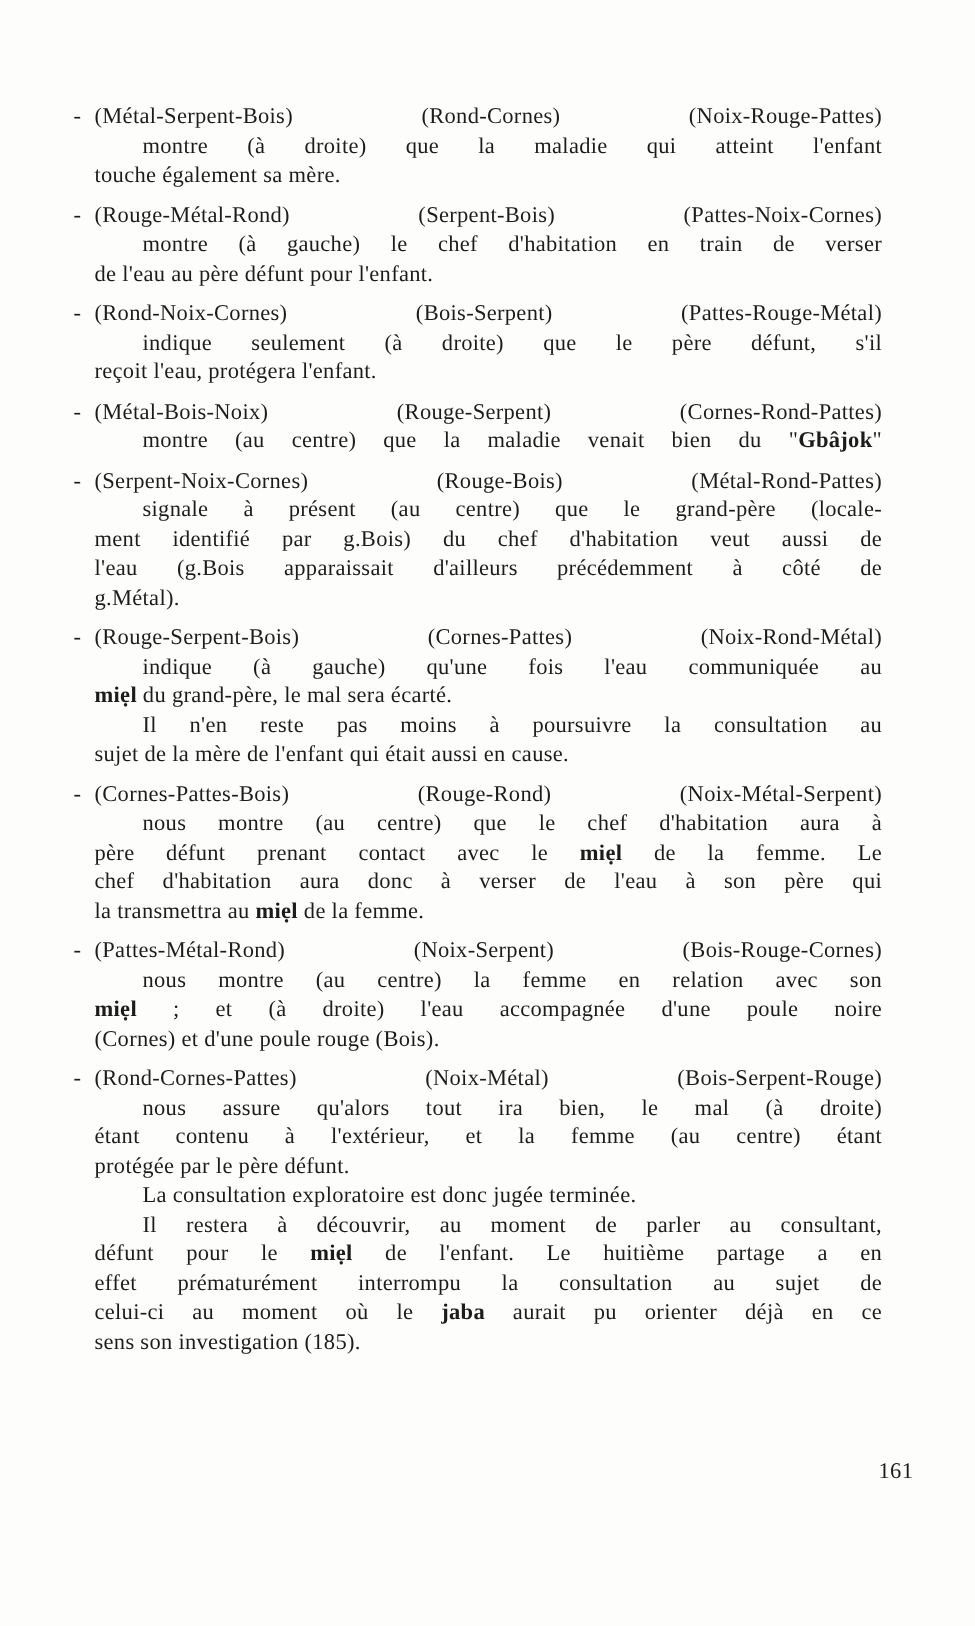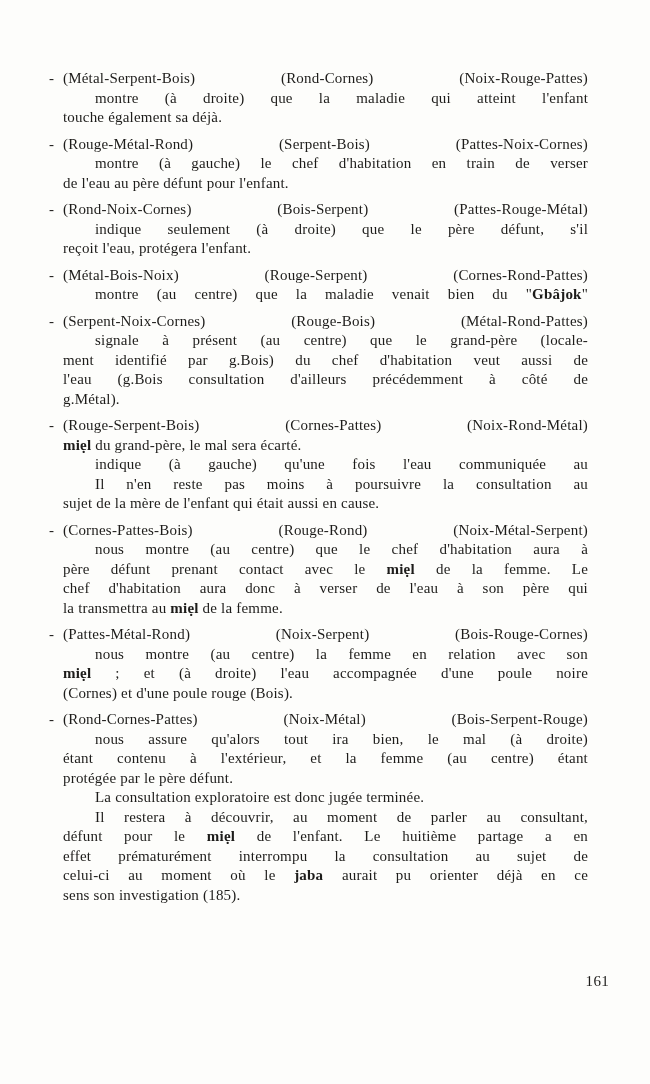--- a/index.html
+++ b/index.html
@@ -49,47 +49,47 @@
   }
 </style>
 </head>
 <body>
 
 <div class="page">
   <div class="text-col" id="text-col">
       <div class="block">
         <div class="line head"><span class="dash">-</span><span>(Métal-Serpent-Bois) (Rond-Cornes) (Noix-Rouge-Pattes)</span></div>
         <div class="line ind"><span>montre (à droite) que la maladie qui atteint l'enfant</span></div>
-        <div class="line end"><span>touche également sa déjà.</span></div>
+        <div class="line end"><span>touche également sa mère.</span></div>
       </div>
       <div class="block">
         <div class="line head"><span class="dash">-</span><span>(Rouge-Métal-Rond) (Serpent-Bois) (Pattes-Noix-Cornes)</span></div>
         <div class="line ind"><span>montre (à gauche) le chef d'habitation en train de verser</span></div>
         <div class="line end"><span>de l'eau au père défunt pour l'enfant.</span></div>
       </div>
       <div class="block">
         <div class="line head"><span class="dash">-</span><span>(Rond-Noix-Cornes) (Bois-Serpent) (Pattes-Rouge-Métal)</span></div>
         <div class="line ind"><span>indique seulement (à droite) que le père défunt, s'il</span></div>
         <div class="line end"><span>reçoit l'eau, protégera l'enfant.</span></div>
       </div>
       <div class="block">
         <div class="line head"><span class="dash">-</span><span>(Métal-Bois-Noix) (Rouge-Serpent) (Cornes-Rond-Pattes)</span></div>
         <div class="line ind"><span>montre (au centre) que la maladie venait bien du "</span><span class="bold">Gbâjok</span><span>"</span></div>
       </div>
       <div class="block">
         <div class="line head"><span class="dash">-</span><span>(Serpent-Noix-Cornes) (Rouge-Bois) (Métal-Rond-Pattes)</span></div>
         <div class="line ind"><span>signale à présent (au centre) que le grand-père (locale-</span></div>
         <div class="line"><span>ment identifié par g.Bois) du chef d'habitation veut aussi de</span></div>
-        <div class="line"><span>l'eau (g.Bois consultation d'ailleurs précédemment à côté de</span></div>
+        <div class="line"><span>l'eau (g.Bois apparaissait d'ailleurs précédemment à côté de</span></div>
         <div class="line end"><span>g.Métal).</span></div>
       </div>
       <div class="block">
         <div class="line head"><span class="dash">-</span><span>(Rouge-Serpent-Bois) (Cornes-Pattes) (Noix-Rond-Métal)</span></div>
+        <div class="line ind"><span>indique (à gauche) qu'une fois l'eau communiquée au</span></div>
         <div class="line end"><span class="bold">miẹl</span><span> du grand-père, le mal sera écarté.</span></div>
-        <div class="line ind"><span>indique (à gauche) qu'une fois l'eau communiquée au</span></div>
         <div class="line ind"><span>Il n'en reste pas moins à poursuivre la consultation au</span></div>
         <div class="line end"><span>sujet de la mère de l'enfant qui était aussi en cause.</span></div>
       </div>
       <div class="block">
         <div class="line head"><span class="dash">-</span><span>(Cornes-Pattes-Bois) (Rouge-Rond) (Noix-Métal-Serpent)</span></div>
         <div class="line ind"><span>nous montre (au centre) que le chef d'habitation aura à</span></div>
         <div class="line"><span>père défunt prenant contact avec le </span><span class="bold">miẹl</span><span> de la femme. Le</span></div>
         <div class="line"><span>chef d'habitation aura donc à verser de l'eau à son père qui</span></div>
         <div class="line end"><span>la transmettra au </span><span class="bold">miẹl</span><span> de la femme.</span></div>
       </div>

